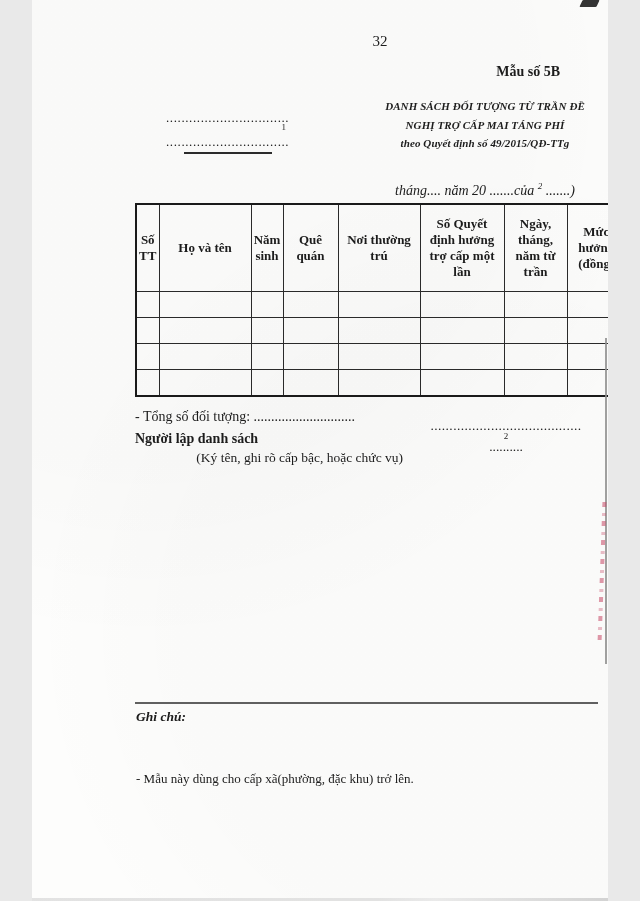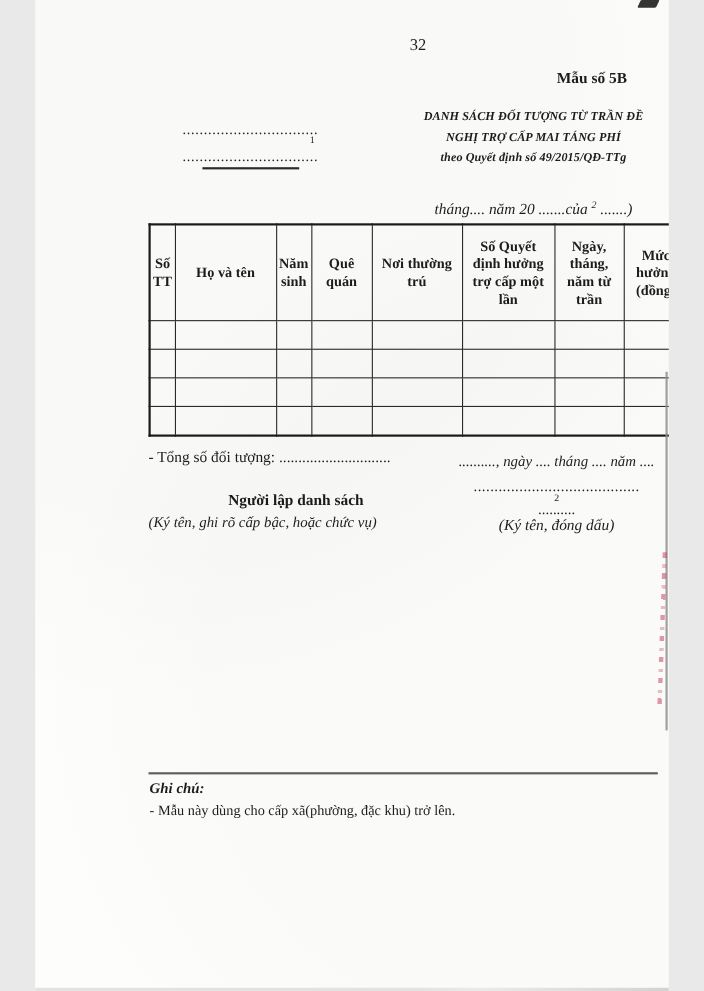--- a/index.html
+++ b/index.html
@@ -10,54 +10,54 @@
     background:#fdfdfc;
     background-image:
       radial-gradient(circle at 20% 10%, rgba(0,0,0,0.015) 0 40%, transparent 60%),
       radial-gradient(circle at 80% 70%, rgba(0,0,0,0.012) 0 40%, transparent 60%);
     overflow:hidden;
     font-family:"Liberation Serif","DejaVu Serif",serif;
     color:#1c1c1c;
   }
   
   .page-number{position:absolute;top:33px;left:56px;width:584px;text-align:center;font-size:15px;}
-  .form-label{position:absolute;top:64px;right:38px;font-size:14px;font-weight:bold;}
+  .form-label{position:absolute;top:64px;right:48px;font-size:14px;font-weight:bold;}
   
   .letterhead{position:absolute;left:134px;top:112px;width:124px;font-size:13px;line-height:11px;}
   .lh-dots{white-space:nowrap;overflow:hidden;letter-spacing:0.6px;}
   .lh-marker{text-align:right;font-size:9px;line-height:9px;padding-right:4px;}
   .lh-line2{margin-top:4px;}
   .lh-underline{width:88px;border-top:2px solid #2b2b2b;margin:5px 0 0 18px;}
   
   .title-block{position:absolute;left:286px;top:97px;width:334px;text-align:center;}
   .title-line{font-size:11px;font-weight:bold;line-height:18.5px;letter-spacing:0.1px;font-style:italic;}
   .subtitle{font-style:italic;font-size:14px;line-height:18px;margin-top:6px;}
   .subtitle sup{font-size:9px;}
   
   .form-table{position:absolute;left:103px;top:203px;width:490px;border-collapse:collapse;table-layout:fixed;}
   .form-table th,.form-table td{border:1px solid #2a2a2a;padding:1px 2px;}
   .form-table{border:2px solid #1a1a1a;}
   .form-table th{font-size:13px;font-weight:bold;text-align:center;vertical-align:middle;height:84px;line-height:16px;}
   .form-table td{height:23px;}
   
   .signoff-left{position:absolute;left:103px;top:409px;width:268px;font-size:14px;}
   .so-total{white-space:nowrap;}
-  .so-title{font-weight:bold;text-align:center;margin-top:23px;}
-  .so-note{font-style:italic;text-align:left;font-size:13.5px;margin-top:3px;}
+  .so-title{font-weight:bold;text-align:left;margin-top:6px;}
+  .so-note{text-align:right;font-size:13.5px;margin-top:3px;}
   .signoff-right{position:absolute;left:368px;top:412px;width:212px;text-align:center;font-size:13.5px;}
   .sr-date{font-style:italic;white-space:nowrap;}
   .sr-dots{margin-top:7px;line-height:13px;letter-spacing:0.4px;}
   .sr-marker{font-size:9px;line-height:9px;}
   .sr-dots-short{line-height:11px;}
   .sr-note{font-style:italic;font-size:14px;margin-top:3px;}
   
   .notes-separator{position:absolute;left:103px;top:702px;width:463px;border-top:2px solid #606060;}
   .notes{position:absolute;left:104px;top:709px;width:470px;}
   .notes-heading{font-weight:bold;font-style:italic;font-size:13.5px;}
-  .note-line{font-size:13px;line-height:17.5px;}
+  .note-line{font-size:13px;line-height:17.5px;margin-top:42px;}
   .note-line:first-of-type{margin-top:4px;}
   .note-line sup{font-size:9px;}
   
   .corner-mark{position:absolute;top:0;right:10px;width:17px;height:7px;background:#343434;transform:skewX(-25deg);border-radius:1px;}
   .edge-line{position:absolute;top:338px;right:1px;width:2px;height:326px;background:#8f8f8f;opacity:0.85;}
   .red-squiggle{position:absolute;right:4px;top:502px;width:4px;height:140px;
     background:repeating-linear-gradient(to bottom, rgba(198,70,100,0.55) 0 5px, transparent 5px 11px, rgba(198,70,100,0.35) 11px 14px, transparent 14px 19px);
     transform:rotate(2deg);}
   .bottom-strip{position:absolute;bottom:0;left:0;right:0;height:3px;background:linear-gradient(to right,#dcdcdc 0 60%,#e6e6e6 70%,#c9c9c9 100%);opacity:0.8;}
 </style>
@@ -155,25 +155,23 @@
     </tbody>
   </table>
 
   <div class="signoff-left">
     <div class="so-total">- Tổng số đối tượng: .............................</div>
     <div class="so-title">Người lập danh sách</div>
     <div class="so-note">(Ký tên, ghi rõ cấp bậc, hoặc chức vụ)</div>
   </div>
 
   <div class="signoff-right">
-    <div class="sr-date">.........., ngày .... tháng .... năm ....</div>
     <div class="sr-dots">........................................</div>
     <div class="sr-marker">2</div>
     <div class="sr-dots-short">..........</div>
-    <div class="sr-note">(Ký tên, đóng dấu)</div>
   </div>
 
   <div class="notes-separator"></div>
   <div class="notes">
     <div class="notes-heading">Ghi chú:</div>
     <div class="note-line">
       <span>-</span><sup></sup><span> Mẫu này dùng cho cấp xã(phường, đặc khu) trở lên.</span>
     </div>
   </div>
 

